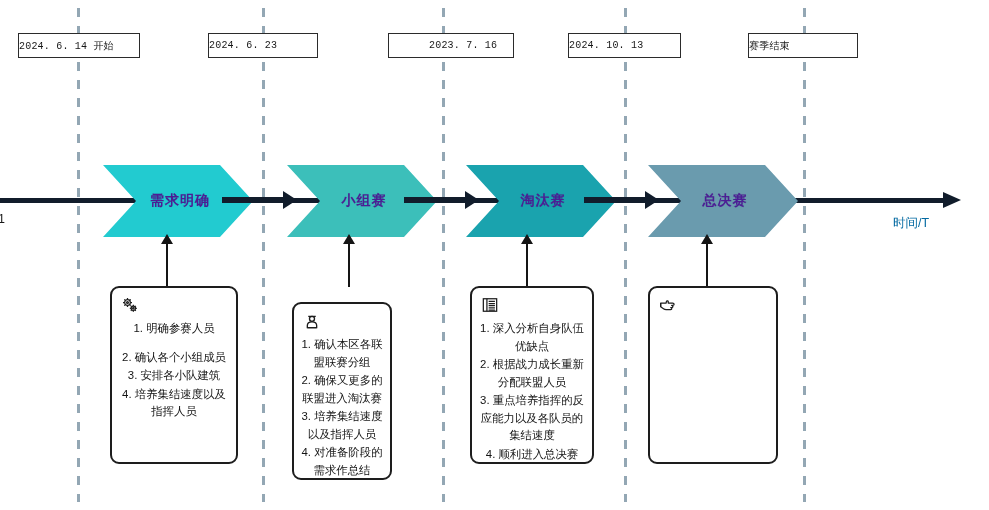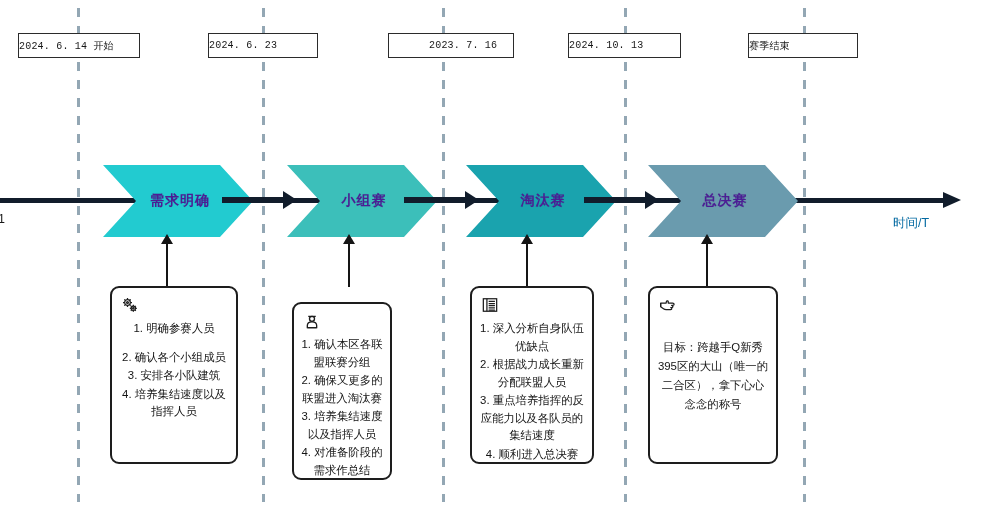--- a/index.html
+++ b/index.html
@@ -295,21 +295,20 @@
         </div>
       </div>
       <div class="uparrow" style="left: 706px; top: 243px; height: 44px;"></div>
       <div class="card" style="left: 648px; top: 286px; width: 130px; height: 178px;">
         <div class="card-icon">
           <svg viewBox="0 0 24 24" fill="none" stroke="currentColor" stroke-width="1.5" stroke-linejoin="round">
             <path d="M3.2 9.6h6.6c0-1 .1-2 1-2.5.9-.5 1.5.1 1.5 1.1v1.4h5.3c1 0 1.7.6 1.7 1.5s-.7 1.4-1.7 1.4h-1.2c.9 0 1.5.5 1.5 1.3s-.6 1.3-1.5 1.3h-1.1c.8 0 1.3.5 1.3 1.2s-.5 1.2-1.3 1.2H9.8c-1.4 0-2.4-.4-3.2-1.1L3.2 14z"></path>
             <path d="M3.2 9.6v4.4"></path>
           </svg>
         </div>
-        <div class="card-free">目标：跨越手Q新秀395区的大山（唯一的二合区），拿下心心念念的称号</div>
       </div>
     </div>
 </div>
 
 <style>
   
   .card-body ol li.gap::before{content:"" !important;}
 </style>
 
 </body></html>

